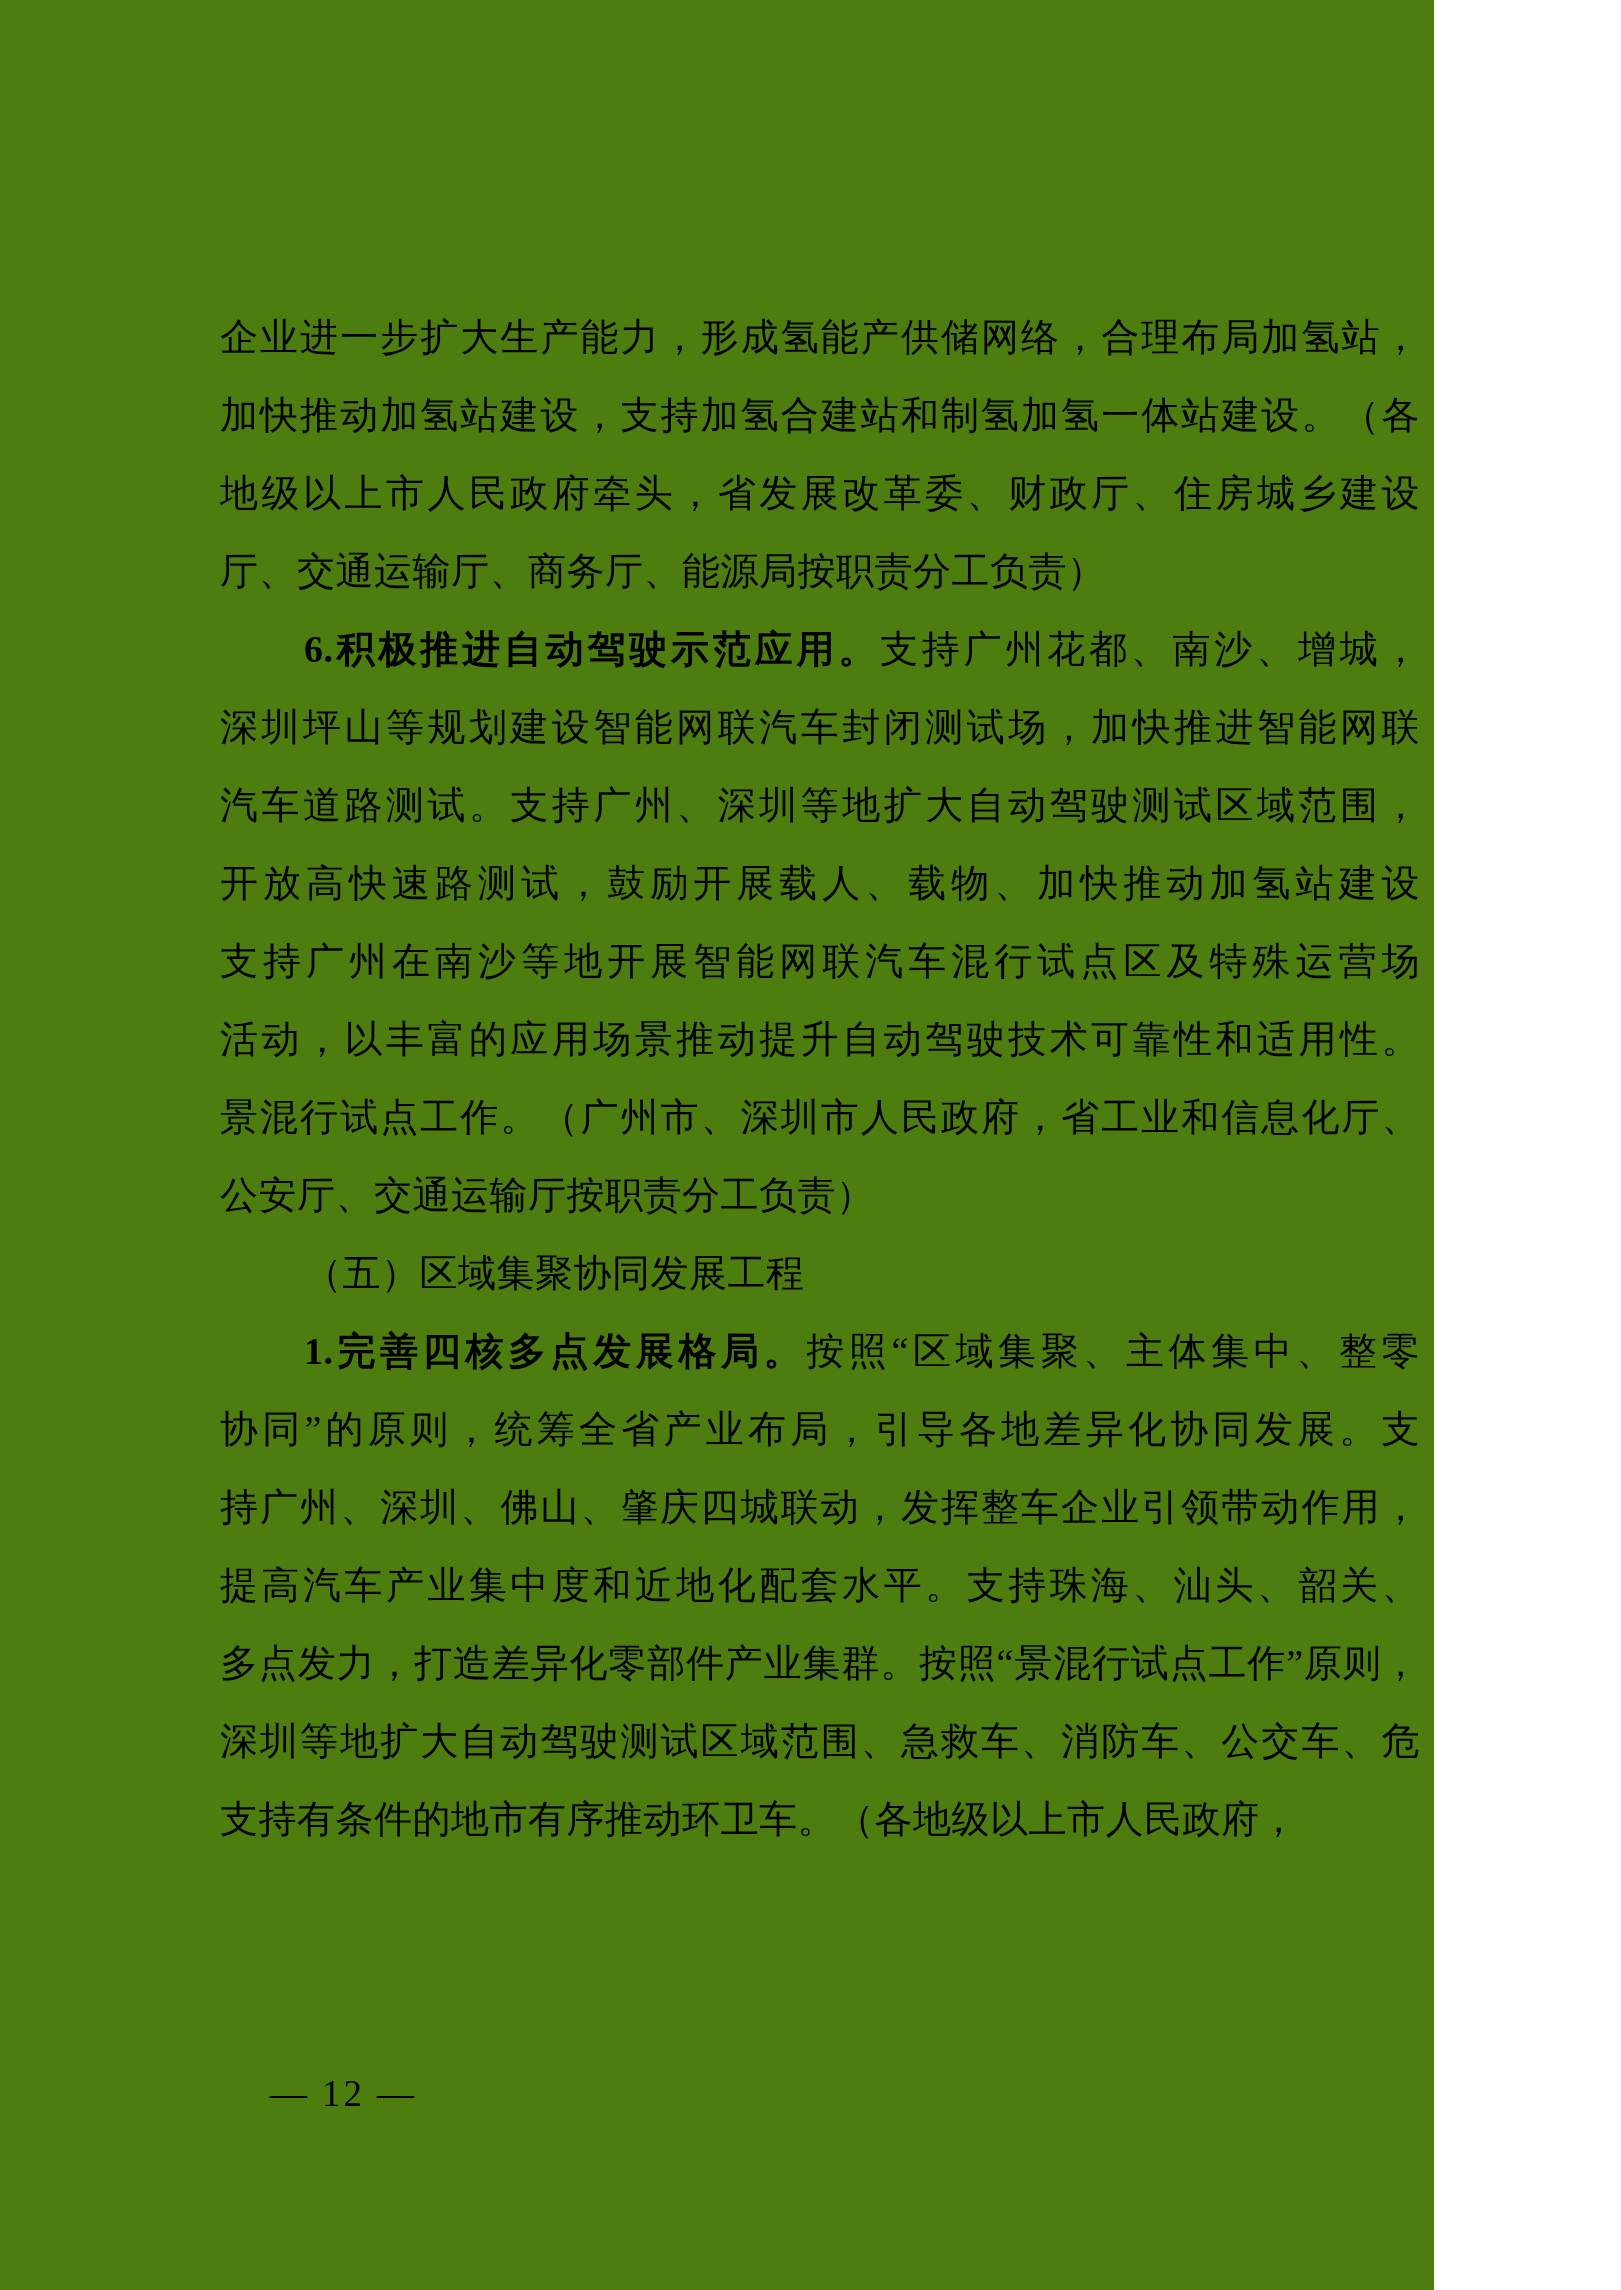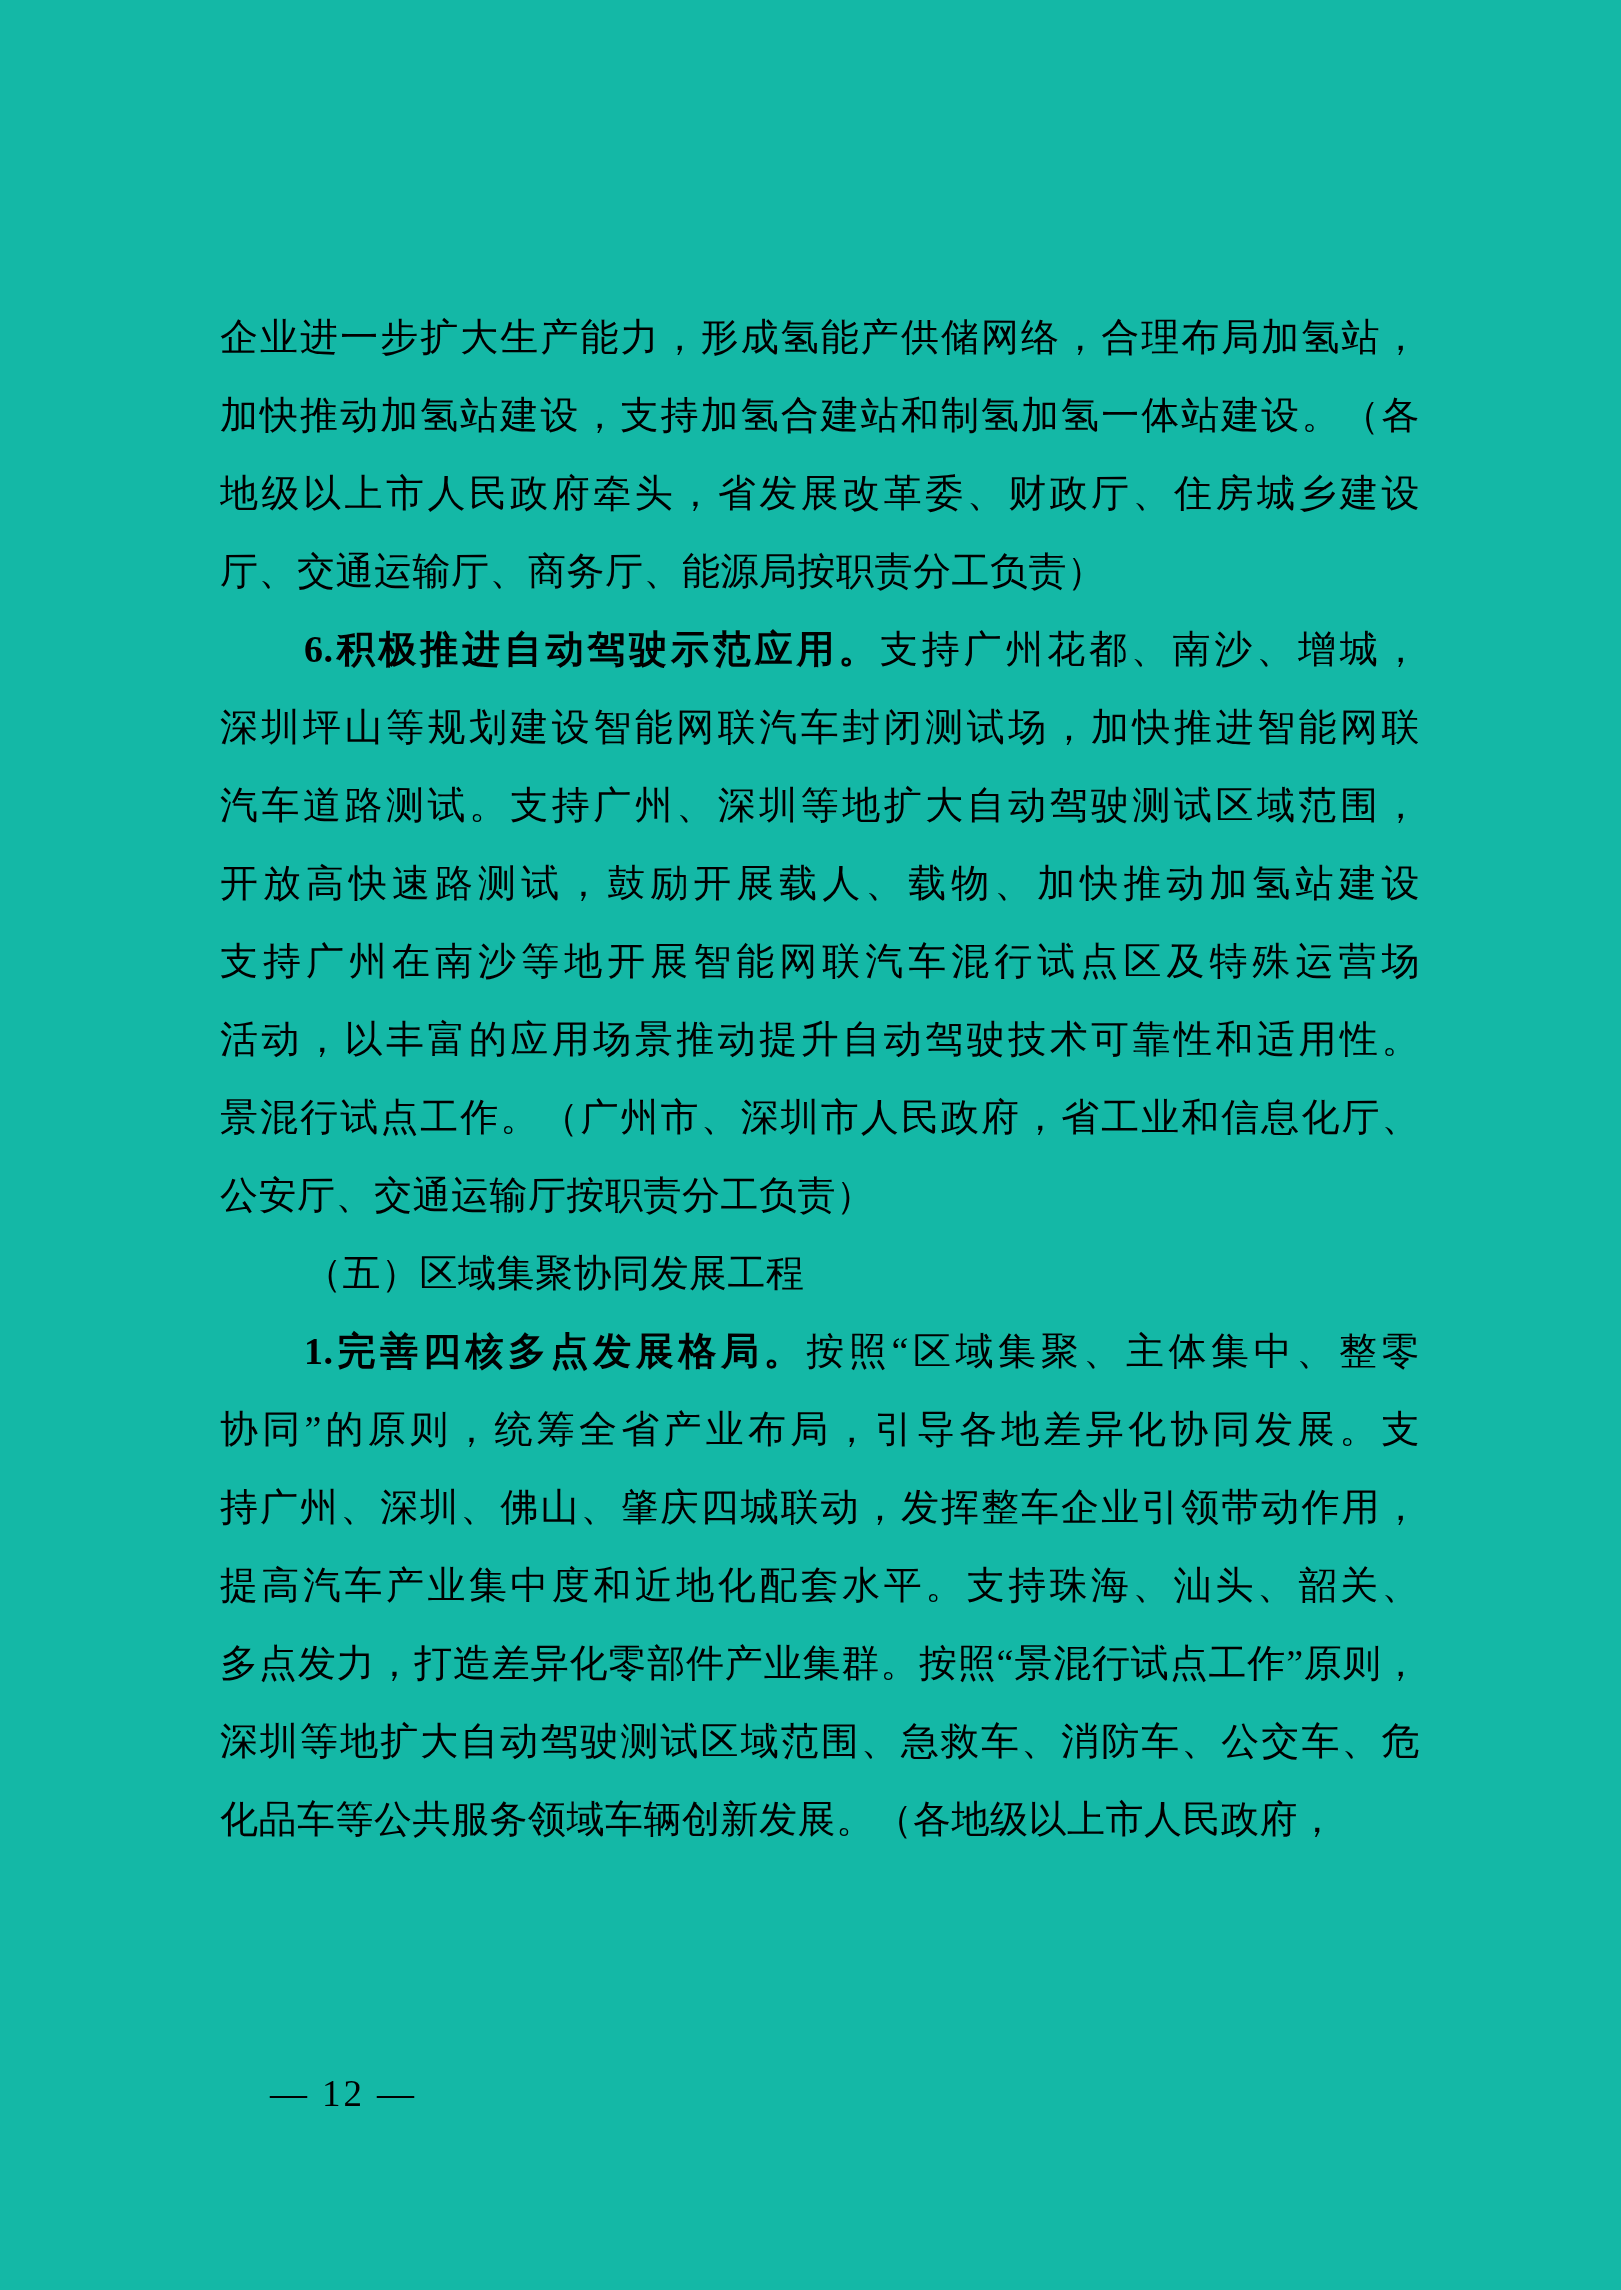--- a/index.html
+++ b/index.html
@@ -1,20 +1,20 @@
 <!DOCTYPE html>
 <html><head>
 <meta charset="utf-8">
 <style>
   html, body { margin: 0; padding: 0; background: #ffffff; }
   .page {
     position: relative;
-    width: 1621px;
+    width: 1434px;
     height: 2291px;
-    background: #14b8a6;
+    background: #4d7c0f;
     color: #000000;
     font-family: "Liberation Serif", "DejaVu Serif", serif;
     overflow: hidden;
   }
   .text-block {
     position: absolute;
     left: 220px;
     top: 298px;
     width: 1200px;
   }
@@ -62,17 +62,17 @@
       <div class="line justify"><span class="seg-body">活动，以丰富的应用场景推动提升自动驾驶技术可靠性和适用性。</span></div>
       <div class="line justify"><span class="seg-body">景混行试点工作。</span><span class="seg-kaiti">（广州市、深圳市人民政府，省工业和信息化厅、</span></div>
       <div class="line"><span class="seg-kaiti">公安厅、交通运输厅按职责分工负责）</span></div>
       <div class="line indent"><span class="seg-kaiti">（五）区域集聚协同发展工程</span></div>
       <div class="line indent justify"><span class="seg-bold">1.完善四核多点发展格局。</span><span class="seg-body">按照“区域集聚、主体集中、整零</span></div>
       <div class="line justify"><span class="seg-body">协同”的原则，统筹全省产业布局，引导各地差异化协同发展。支</span></div>
       <div class="line justify"><span class="seg-body">持广州、深圳、佛山、肇庆四城联动，发挥整车企业引领带动作用，</span></div>
       <div class="line justify"><span class="seg-body">提高汽车产业集中度和近地化配套水平。支持珠海、汕头、韶关、</span></div>
       <div class="line justify"><span class="seg-body">多点发力，打造差异化零部件产业集群。按照“景混行试点工作”原则，</span></div>
       <div class="line justify"><span class="seg-body">深圳等地扩大自动驾驶测试区域范围、急救车、消防车、公交车、危</span></div>
-      <div class="line"><span class="seg-body">化品车等公共服务领域车辆创新发展。</span><span class="seg-kaiti">（各地级以上市人民政府，</span></div>
+      <div class="line"><span class="seg-body">支持有条件的地市有序推动环卫车。</span><span class="seg-kaiti">（各地级以上市人民政府，</span></div>
     </div>
   <div class="page-footer">— 12 —</div>
 </div>
 
 
 </body></html>

